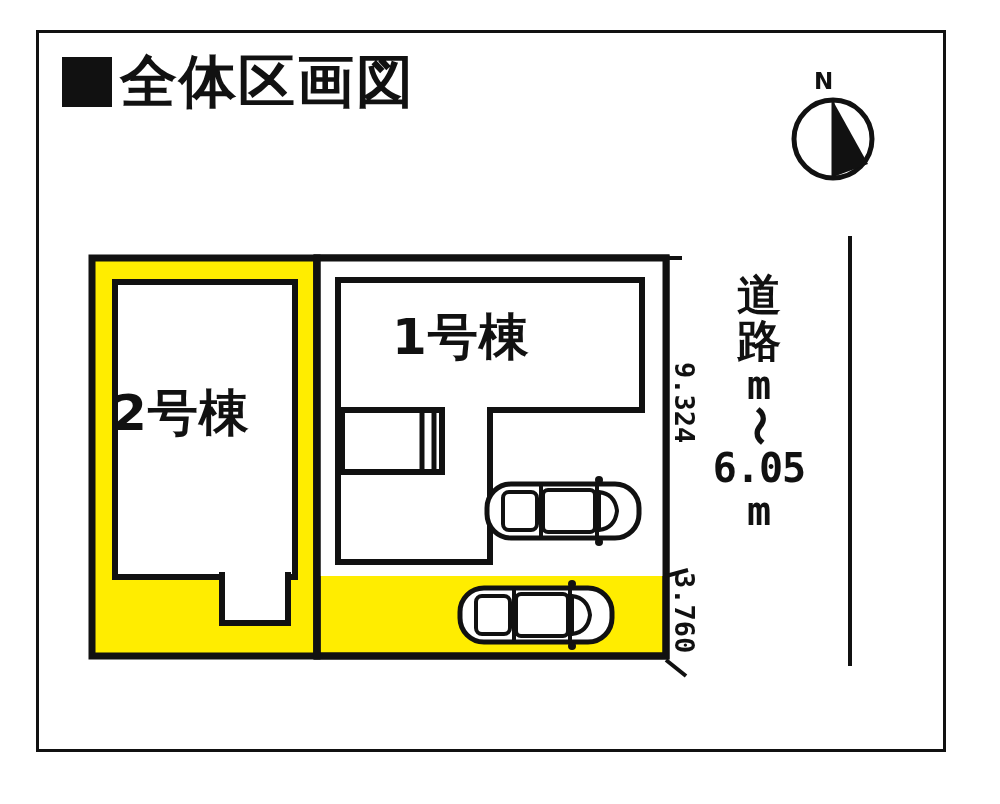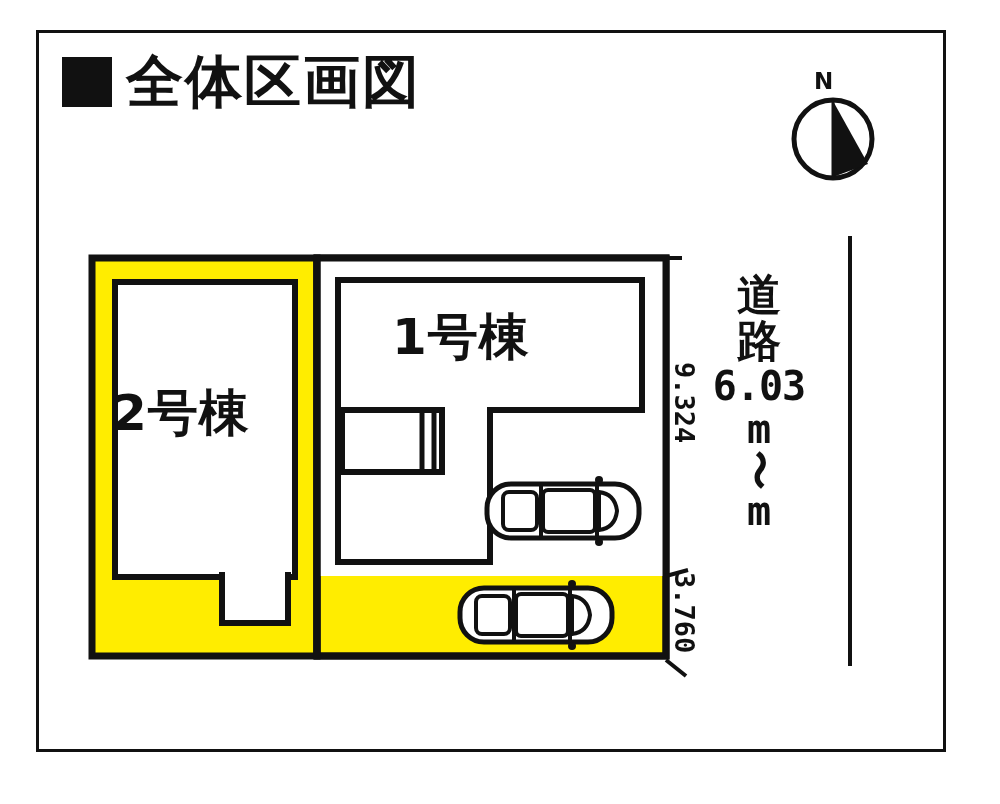--- a/index.html
+++ b/index.html
@@ -12,21 +12,21 @@
   #frame{
     position:absolute;
     left:36px;top:30px;width:910px;height:722px;
     border:3px solid #111;
     box-sizing:border-box;
     background:#ffffff;
   }
   
   #title-row{
     position:absolute;left:62px;top:53px;
-    display:flex;align-items:center;gap:14px;justify-content:flex-end;
+    display:flex;align-items:center;gap:8px;justify-content:flex-end;
   }
   #title-bullet{
     width:50px;height:50px;background:#111;
     display:block;
   }
   #title-text{
     font-size:57px;line-height:1;color:#111;
     font-weight:bold;
     letter-spacing:2px;
     font-family:"DejaVu Sans","Liberation Sans",sans-serif;
@@ -187,19 +187,19 @@
 
 <div class="bldg-label" id="label-1">1号棟</div>
 <div class="bldg-label" id="label-2">2号棟</div>
 
 <div class="side-dim" id="dim-9324">9.324</div>
 <div class="side-dim" id="dim-3760">3.760</div>
 
 <div id="road-text">
   <span class="kanji">道</span>
   <span class="kanji">路</span>
-  <span class="num">6.03</span>
   <span class="unit">m</span>
   <span class="tilde">〜</span>
+  <span class="num">6.05</span>
   <span class="unit">m</span>
 </div>
 
 <div id="road-far-line"></div>
 
 </body></html>

